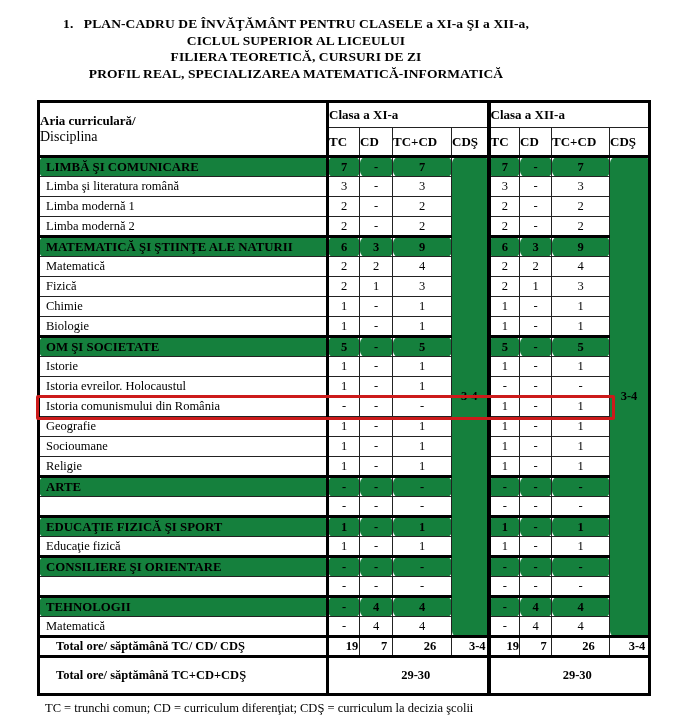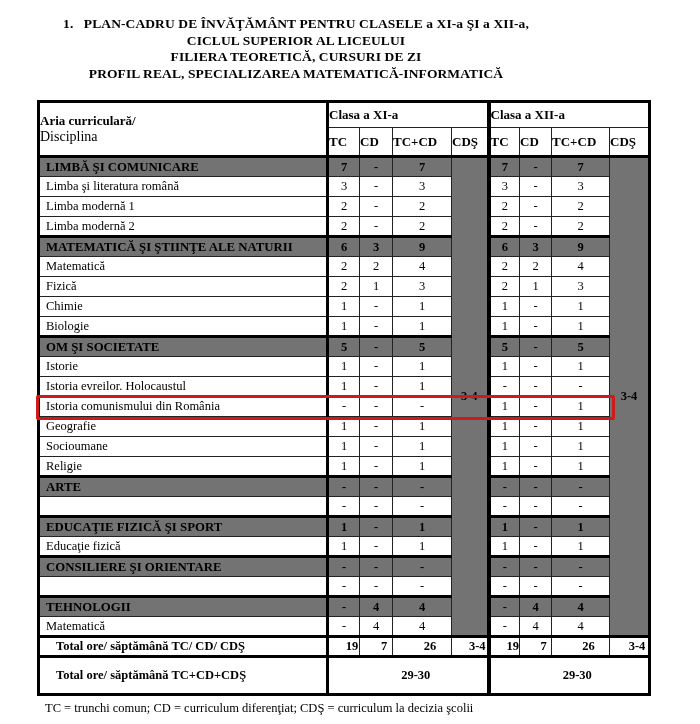--- a/index.html
+++ b/index.html
@@ -47,21 +47,21 @@
   
   tr.h1 td, tr.h2 td { font-weight: bold; text-align: left; font-size: 13px; }
   tr.h1 td.corner { border-right: 3px solid #000; }
   tr.h1 { height: 26px; }
   tr.h2 { height: 29px; }
   tr.h2 td { border-bottom: 3px solid #000; }
   .corner .sub { font-weight: normal; font-size: 14px; }
   .thickL { border-left: 4px solid #000 !important; }
 
   
-  tr.sec td { background: #737373; font-weight: bold; border-top: 3px solid #000; }
+  tr.sec td { background: #15803d; font-weight: bold; border-top: 3px solid #000; border-radius: 6px; }
   tr.sec td.label { font-size: 12.8px; }
 
   
   td.cds {
     background: #fff;
     font-weight: bold;
     text-align: center;
     vertical-align: middle;
     border-top: 1px solid #222;
   }

